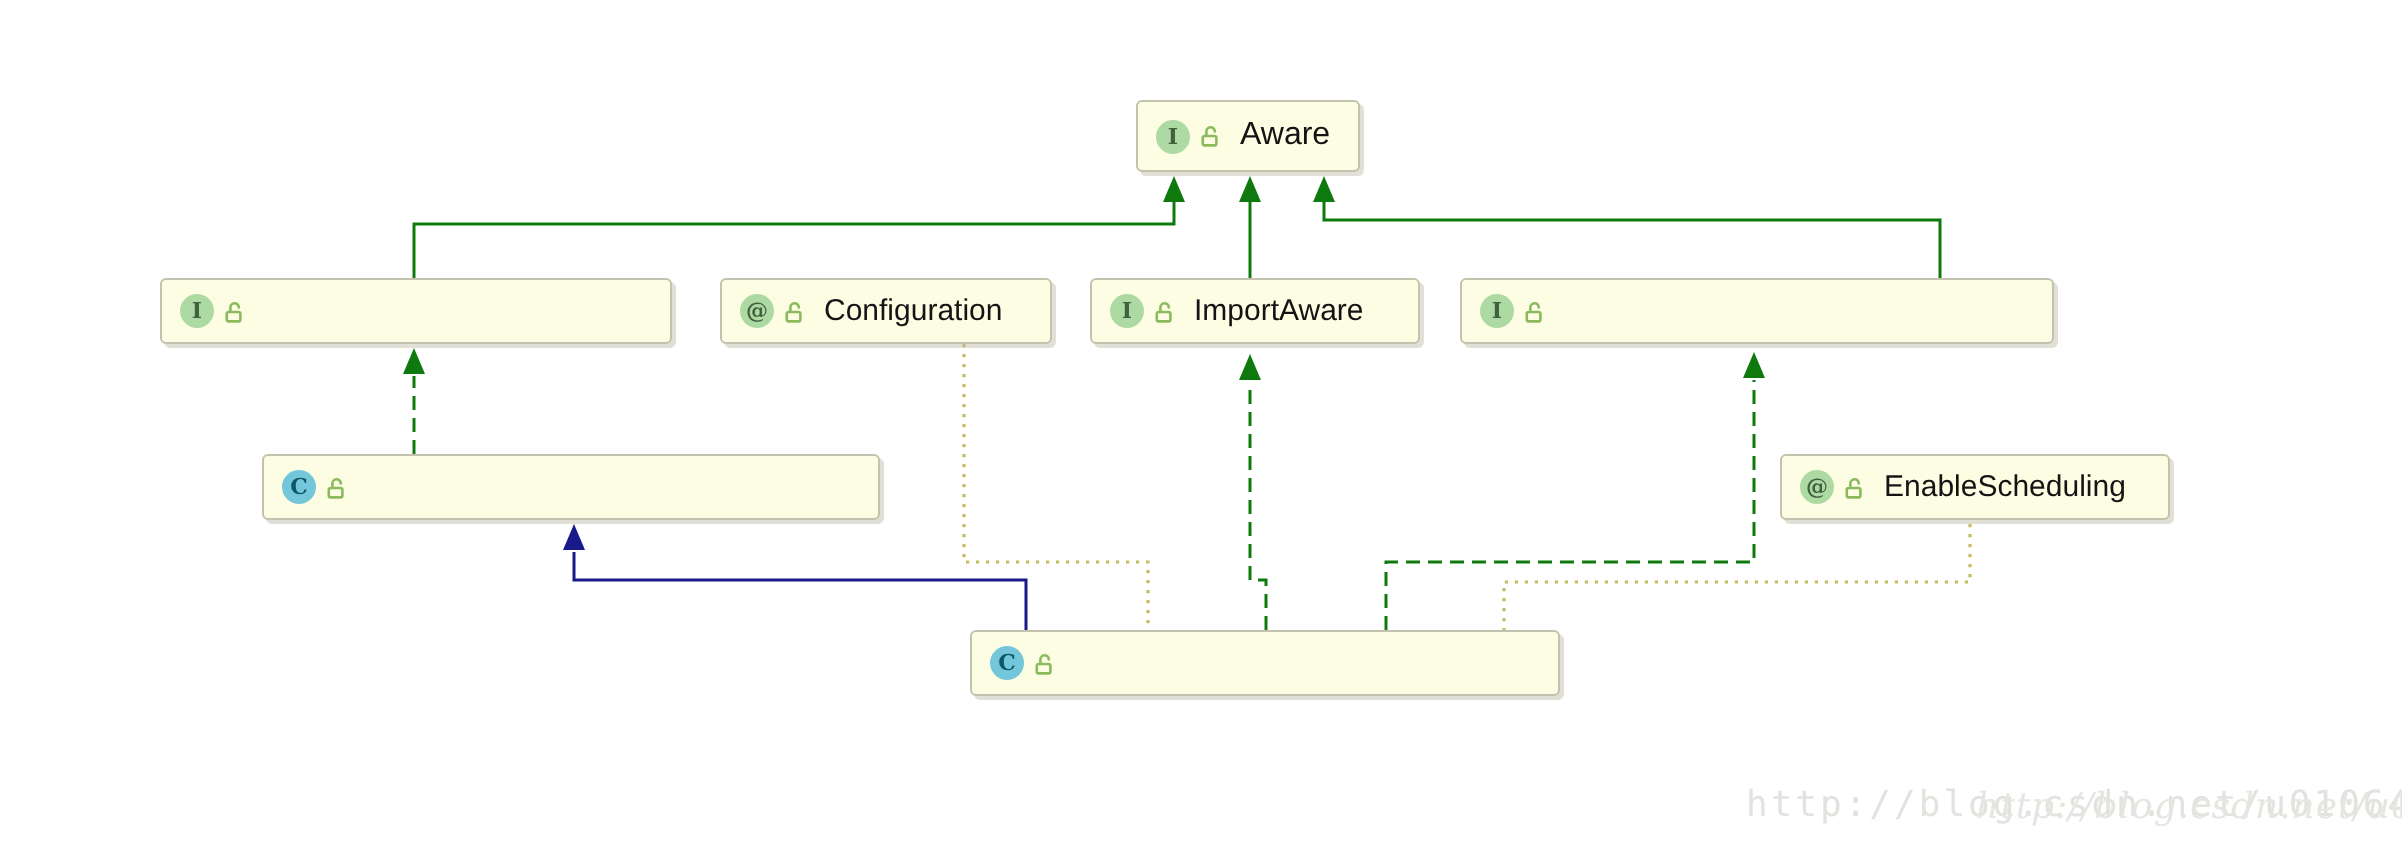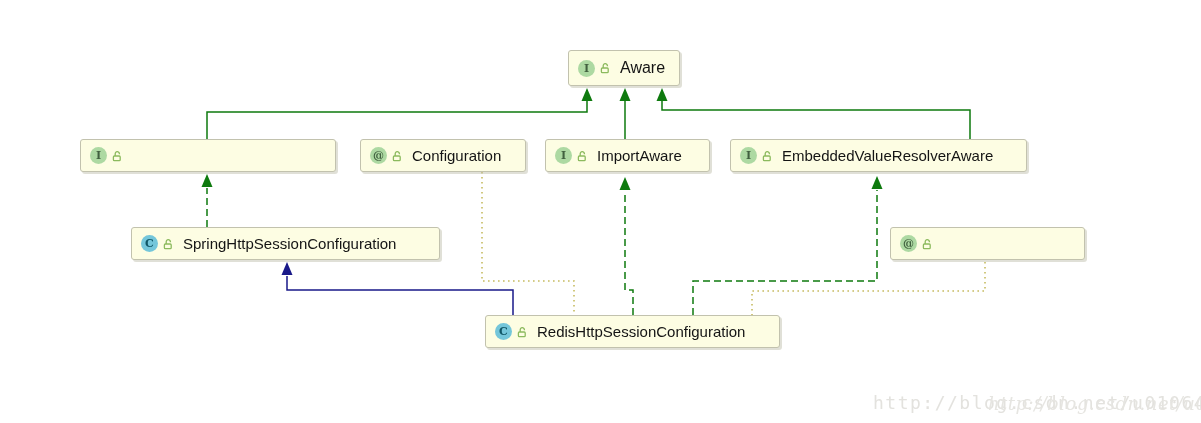--- a/index.html
+++ b/index.html
@@ -119,45 +119,43 @@
       </svg>
     <span class="label">ImportAware</span>
   </div>
 
   <div class="node" style="left:730px;top:139px;width:297px;height:33px;">
     <span class="ic ic-green">I</span>
     <svg class="lock" width="12" height="12" viewBox="0 0 12 12">
         <path d="M3.2,6 L3.2,3.9 A2.1,2.1 0 0 1 7.4,3.6 L7.4,4.3" fill="none" stroke="#8CBA5E" stroke-width="1.3"></path>
         <rect x="1.4" y="6" width="6.8" height="4.7" rx="1" fill="none" stroke="#8CBA5E" stroke-width="1.3"></rect>
       </svg>
-    <span class="label">EmbeddedValueResolverAware</span>
   </div>
 
   <div class="node" style="left:131px;top:227px;width:309px;height:33px;">
     <span class="ic ic-class">C</span>
     <svg class="lock" width="12" height="12" viewBox="0 0 12 12">
         <path d="M3.2,6 L3.2,3.9 A2.1,2.1 0 0 1 7.4,3.6 L7.4,4.3" fill="none" stroke="#8CBA5E" stroke-width="1.3"></path>
         <rect x="1.4" y="6" width="6.8" height="4.7" rx="1" fill="none" stroke="#8CBA5E" stroke-width="1.3"></rect>
       </svg>
-    <span class="label">SpringHttpSessionConfiguration</span>
   </div>
 
   <div class="node" style="left:890px;top:227px;width:195px;height:33px;">
     <span class="ic ic-green">@</span>
     <svg class="lock" width="12" height="12" viewBox="0 0 12 12">
         <path d="M3.2,6 L3.2,3.9 A2.1,2.1 0 0 1 7.4,3.6 L7.4,4.3" fill="none" stroke="#8CBA5E" stroke-width="1.3"></path>
         <rect x="1.4" y="6" width="6.8" height="4.7" rx="1" fill="none" stroke="#8CBA5E" stroke-width="1.3"></rect>
       </svg>
+    <span class="label">EnableScheduling</span>
   </div>
 
   <div class="node" style="left:485px;top:315px;width:295px;height:33px;">
     <span class="ic ic-class">C</span>
     <svg class="lock" width="12" height="12" viewBox="0 0 12 12">
         <path d="M3.2,6 L3.2,3.9 A2.1,2.1 0 0 1 7.4,3.6 L7.4,4.3" fill="none" stroke="#8CBA5E" stroke-width="1.3"></path>
         <rect x="1.4" y="6" width="6.8" height="4.7" rx="1" fill="none" stroke="#8CBA5E" stroke-width="1.3"></rect>
       </svg>
-    <span class="label">RedisHttpSessionConfiguration</span>
   </div>
 
   <span class="watermark wm-a">http://blog.csdn.net/u010648555</span>
   <span class="watermark wm-b">http://blog.csdn.net/u010648555</span>
 
 </div>
 
 </body></html>

